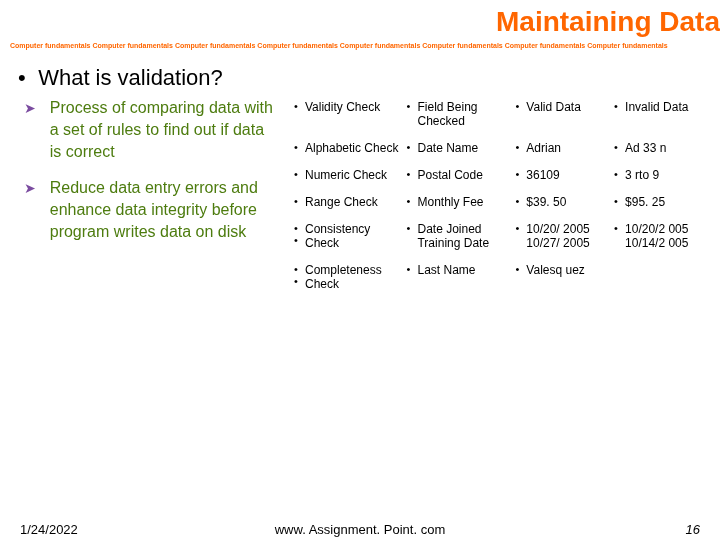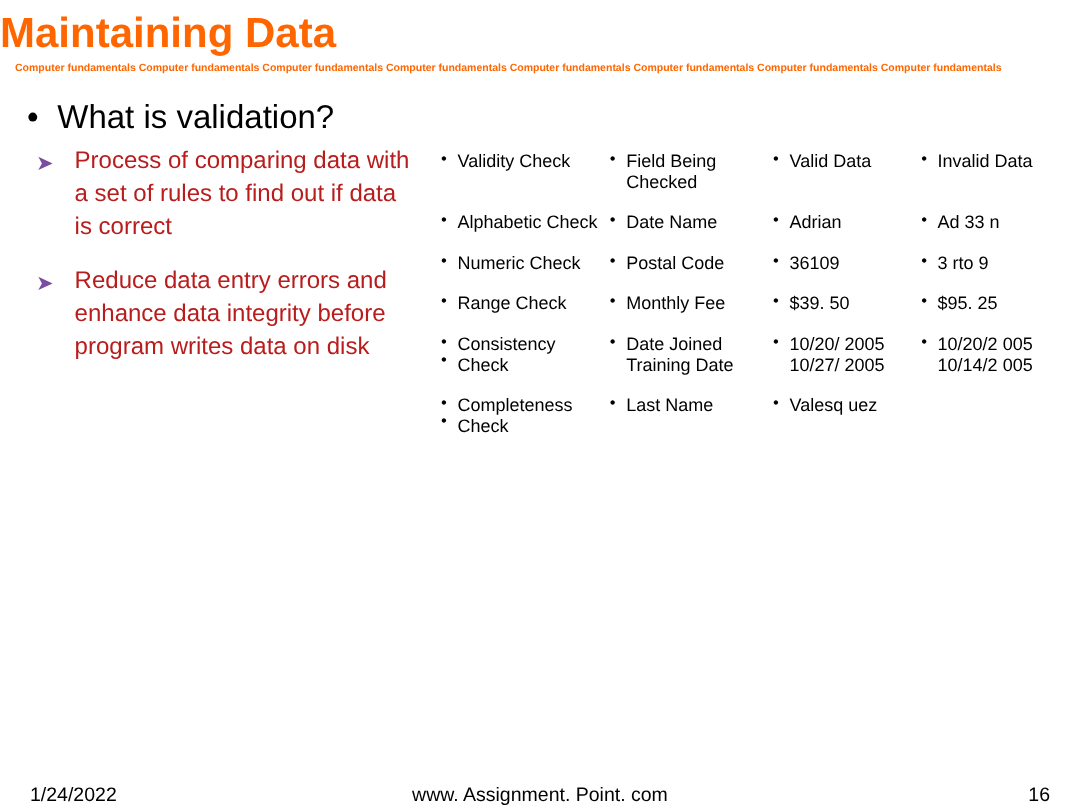--- a/index.html
+++ b/index.html
@@ -9,21 +9,21 @@
     background: #fff;
     font-family: Verdana, Geneva, sans-serif;
     position: relative;
     overflow: hidden;
   }
   .title {
     font-family: "Comic Sans MS", cursive, sans-serif;
     color: #ff6600;
     font-size: 28px;
     font-weight: bold;
-    text-align: left;
+    text-align: right;
     padding: 6px 0 2px;
   }
   .repeater {
     color: #ff6600;
     font-family: "Comic Sans MS", cursive, sans-serif;
     font-size: 7px;
     white-space: nowrap;
     overflow: hidden;
     padding: 2px 0 6px 10px;
     font-weight: bold;
@@ -51,21 +51,21 @@
   .arrow {
     color: #7b4ca0;
     font-size: 14px;
     margin-right: 14px;
     line-height: 22px;
     margin-left: -6px;
   }
   .bullet-text {
     font-size: 16px;
     line-height: 22px;
-    color: #b91c1c;
+    color: #4d7c0f;
   }
   .right {
     flex: 1;
     padding-left: 4px;
   }
   .sample-title {
     font-size: 14px;
     font-weight: bold;
     text-align: center;
     margin-bottom: 6px;
@@ -87,21 +87,21 @@
   .footer {
     position: absolute;
     bottom: 18px;
     left: 0;
     width: 100%;
     font-size: 13px;
     color: #000;
   }
   .footer-date { position: absolute; left: 20px; }
   .footer-center { position: absolute; left: 0; right: 0; text-align: center; }
-  .footer-page { position: absolute; right: 20px; }
+  .footer-page { position: absolute; right: 20px; font-style: italic; }
 </style>
 </head>
 <body>
 
 <div class="title">Maintaining Data</div>
 <div class="repeater">Computer fundamentals Computer fundamentals Computer fundamentals Computer fundamentals Computer fundamentals Computer fundamentals Computer fundamentals Computer fundamentals</div>
 
 <div class="heading-row">
   <span class="heading">•</span>
   <span class="heading" style="margin-left:8px;">What is validation?</span>

